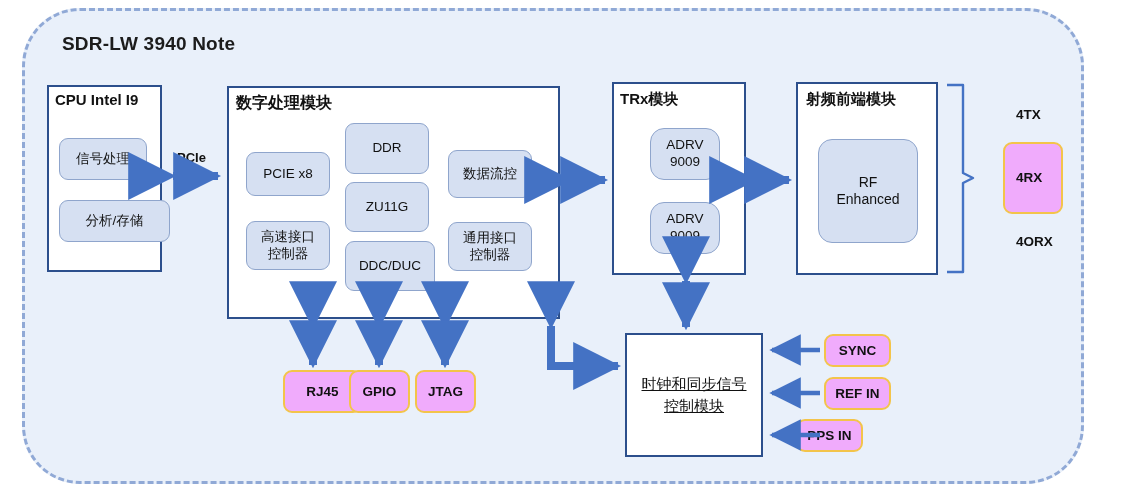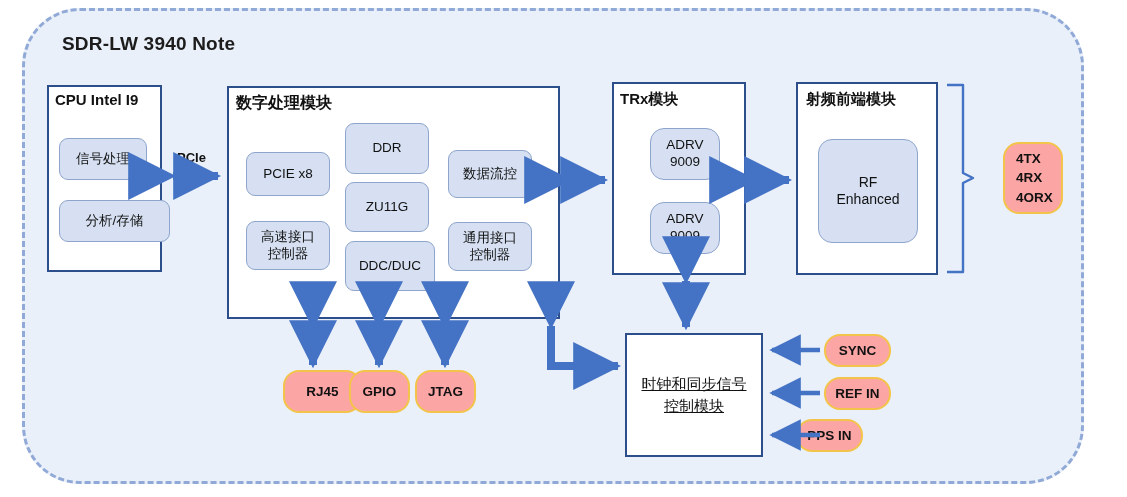--- a/index.html
+++ b/index.html
@@ -22,23 +22,23 @@
   
   .blk{
     position:absolute;background:#d6e0f2;border:1.4px solid #8fa5cc;border-radius:9px;
     box-sizing:border-box;display:flex;align-items:center;justify-content:center;
     text-align:center;font-size:13.5px;color:#111;line-height:1.25;font-weight:500;
   }
   .blk.tall{border-radius:14px;}
 
   
   .chip{
-    position:absolute;background:#fca5a5;border:2px solid #f3c44a;border-radius:16px;
+    position:absolute;background:#f0abfc;border:2px solid #f3c44a;border-radius:9px;
     box-sizing:border-box;display:flex;align-items:center;justify-content:center;
-    text-align:center;font-size:13.5px;font-weight:bold;color:#111;line-height:1.45;
+    text-align:center;font-size:13.5px;font-weight:bold;color:#111;line-height:1.45;gap:44px;
   }
   .chip.multi{flex-direction:column;align-items:flex-start;padding-left:11px;justify-content:center;}
 
   
   .lbl{position:absolute;font-size:13px;font-weight:bold;color:#111;white-space:nowrap;}
 
   .module-text{
     position:absolute;display:flex;align-items:center;justify-content:center;
     text-align:center;font-size:15px;color:#111;line-height:1.45;font-weight:500;text-decoration:underline;
   }

